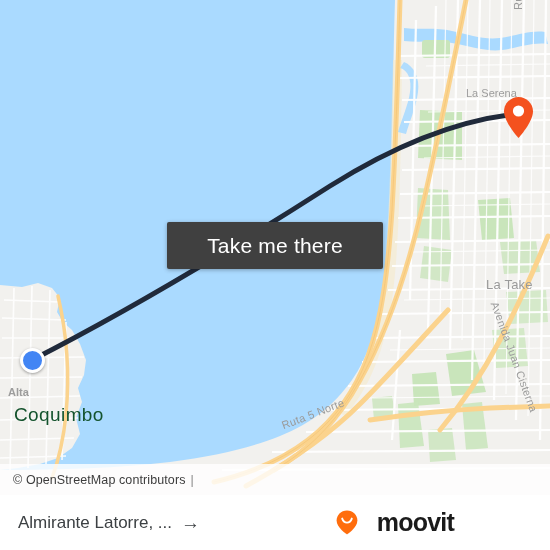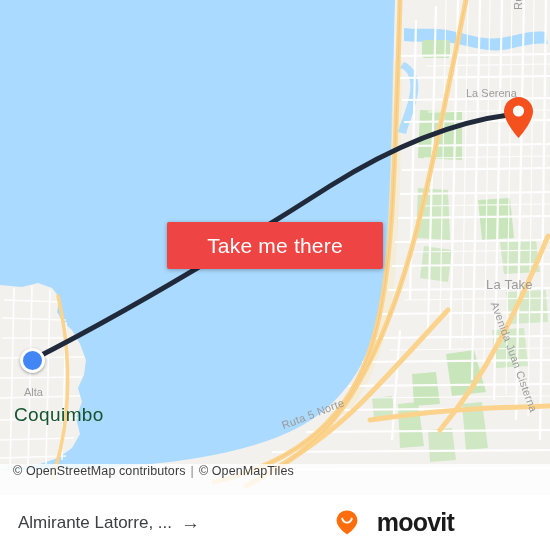--- a/index.html
+++ b/index.html
@@ -71,21 +71,21 @@
     position: absolute;
     left: 503px; top: 96px;
     width: 31px; height: 43px;
   }
 
   
   #cta-button {
     position: absolute;
     left: 167px; top: 222px;
     width: 216px; height: 47px;
-    background: #ef4444;
+    background: #404040;
     border: none;
     border-radius: 2px;
     color: #ffffff;
     font-size: 21px;
     font-family: "Liberation Sans", sans-serif;
     letter-spacing: 0.2px;
     cursor: pointer;
     box-shadow: 0 1px 4px rgba(0,0,0,0.3);
     display: flex;
     align-items: center;
@@ -95,20 +95,21 @@
 
   
   #attribution {
     position: absolute;
     left: 0;
     top: 464px;
     width: 550px;
     height: 31px;
     background: rgba(255,255,255,0.80);
     display: flex;
+    align-items: center;
     padding-left: 13px;
     font-size: 12.5px;
     color: #3c3c3c;
     letter-spacing: 0.1px;
   }
   #attribution .sep { margin: 0 5px; color: #8a8a8a; }
 
   
   #footer {
     position: absolute;
@@ -312,40 +313,39 @@
     <div class="map-label lbl-road" style="left:512px; top:10px; transform: rotate(-90deg); transform-origin: 0 0;">Ruta 5 Norte</div>
 
     <div class="map-label lbl-small" style="left:466px; top:87px;">La Serena</div>
 
     <div class="map-label lbl-town" style="left:486px; top:277px;">La Take</div>
 
     <div class="map-label lbl-road" style="left:500px; top:300px; transform: rotate(70deg); transform-origin: 0 0;">Avenida Juan Cisterna</div>
 
     <div class="map-label lbl-road" style="left:280px; top:420px; transform: rotate(-21deg); transform-origin: 0 0;">Ruta 5 Norte</div>
 
-    <div class="map-label lbl-small" style="left:24px; top:386px;">Alta</div>
+    <div class="map-label lbl-small" style="left:8px; top:386px;font-weight:bold;">Alta</div>
 
     <div class="map-label lbl-city" style="left:14px; top:404px;">Coquimbo</div>
 
     <div id="origin-marker"></div>
 
     <div id="dest-marker">
       <svg width="31" height="43" viewBox="0 0 31 43">
         <path d="M 15.5 1 C 7.5 1 1 7.5 1 15.5 C 1 26 15.5 42 15.5 42
                  C 15.5 42 30 26 30 15.5 C 30 7.5 23.5 1 15.5 1 Z" fill="#f4511e"></path>
         <circle cx="15.5" cy="15" r="5.6" fill="#ffffff"></circle>
       </svg>
     </div>
 
     <button id="cta-button">Take me there</button>
 
     <div id="attribution">
       <span>© OpenStreetMap contributors</span>
       <span class="sep">|</span>
-      <span>© OpenMapTiles</span>
     </div>
 
   </div>
 
   <div id="footer">
 
     <div id="trip-summary">
       <span id="origin-name" class="endpoint">Almirante Latorre, ...</span>
       <span id="trip-arrow">→</span>
     </div>

